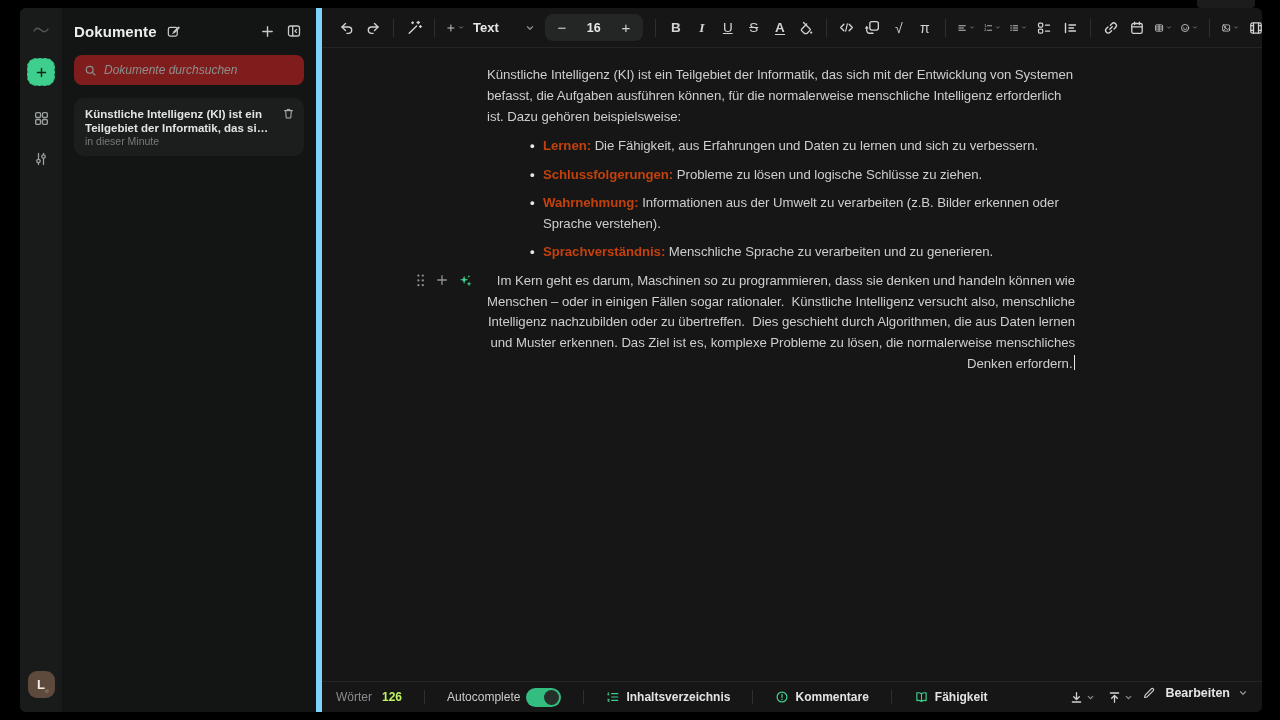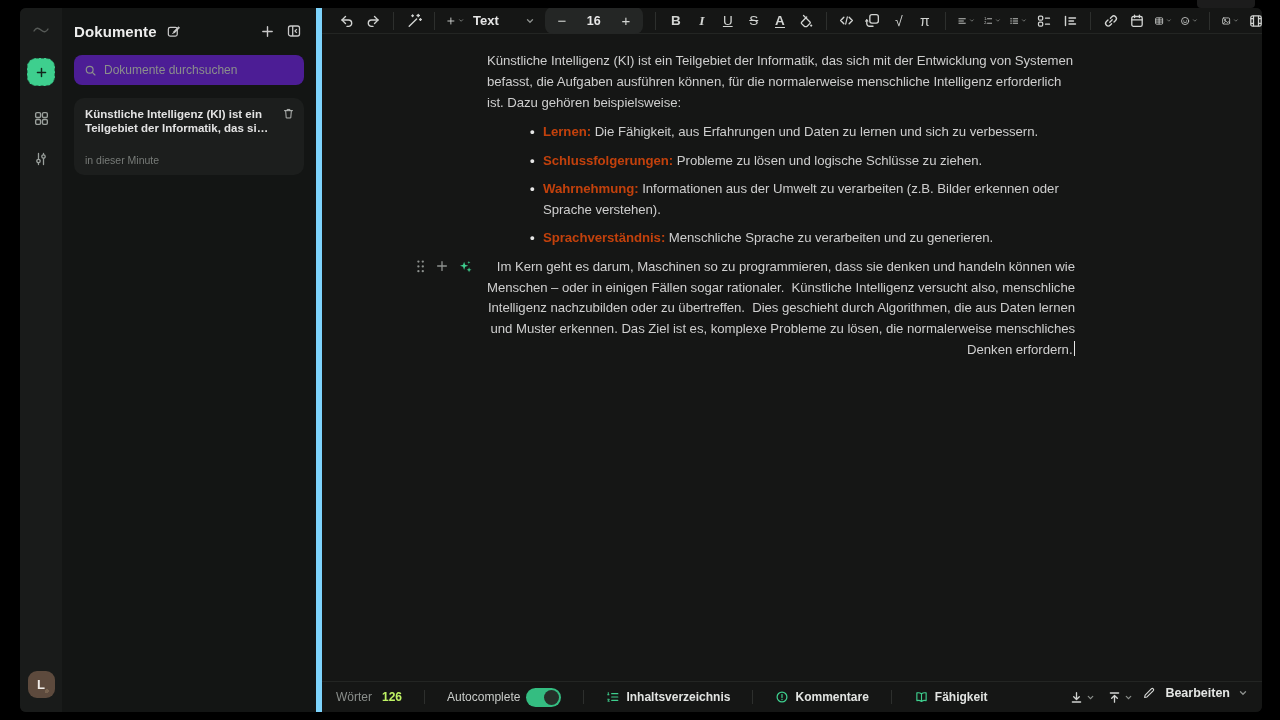--- a/index.html
+++ b/index.html
@@ -26,35 +26,35 @@
     align-items:center; justify-content:center;
     background-image:radial-gradient(circle at 70% 75%, #77624f 0 2px, transparent 2px); }
 
   
   .sidebar { width:260px; background:#131514; border-right:6px solid #7dd3fc;
     padding:13px 12px; flex-shrink:0; display:flex; flex-direction:column; }
   .sb-head { display:flex; align-items:center; gap:7px; }
   .sb-title { font-size:15px; font-weight:700; color:#ededed; letter-spacing:.1px; }
   .sb-head .grow { flex:1; }
   .sb-hicon { color:#c9c9c9; display:flex; align-items:center; cursor:pointer; padding:2px; }
-  .search { margin-top:14px; height:30px; background:#4c1d95; border-radius:8px;
-    display:flex; align-items:center; gap:7px; padding:0 10px; cursor:text; }
+  .search { margin-top:14px; height:30px; background:#7f1d1d; border-radius:8px;
+    display:flex; align-items:center; gap:7px; padding:0 10px; cursor:text;font-style:italic; }
   .search .ph { font-size:12px; color:#8b8f8c; }
   .doc-card { margin-top:13px; background:#1c1e1d; border-radius:10px;
     padding:9px 10px 9px 11px; cursor:pointer; position:relative; }
   .doc-card-title { font-size:11.5px; font-weight:600; color:#e3e3e3; line-height:14px;
     padding-right:20px; display:-webkit-box; -webkit-line-clamp:2;
     -webkit-box-orient:vertical; overflow:hidden; }
-  .doc-card-meta { font-size:10.5px; color:#777b78; margin-top:19px; }
+  .doc-card-meta { font-size:10.5px; color:#777b78; margin-top:0; }
   .doc-card .trash { position:absolute; right:9px; top:9px; color:#b9bcba; cursor:pointer; }
 
   
   .main { flex:1; display:flex; flex-direction:column; background:#151615; min-width:0; }
 
-  .toolbar { height:26px; border-bottom:1px solid #232523; display:flex;
+  .toolbar { height:40px; border-bottom:1px solid #232523; display:flex;
     align-items:center; padding:0 12px 0 13px; gap:2px; flex-shrink:0; color:#d2d4d2; }
   .tbtn { height:26px; min-width:24px; border-radius:6px; display:flex;
     align-items:center; justify-content:center; gap:2px; padding:0 3px;
     cursor:pointer; color:#d2d4d2; }
   .tbtn.gl { font-size:13.5px; font-weight:700; }
   .tsep { width:1px; height:18px; background:#2d2f2d; margin:0 6px; flex-shrink:0; }
   .chev { color:#8b8f8c; }
   .blocktype { font-size:13px; font-weight:600; color:#e6e6e6; padding:0 4px;
     display:flex; align-items:center; gap:26px; cursor:pointer; }
   .sizepill { background:#242625; border-radius:8px; height:27px; display:flex;

